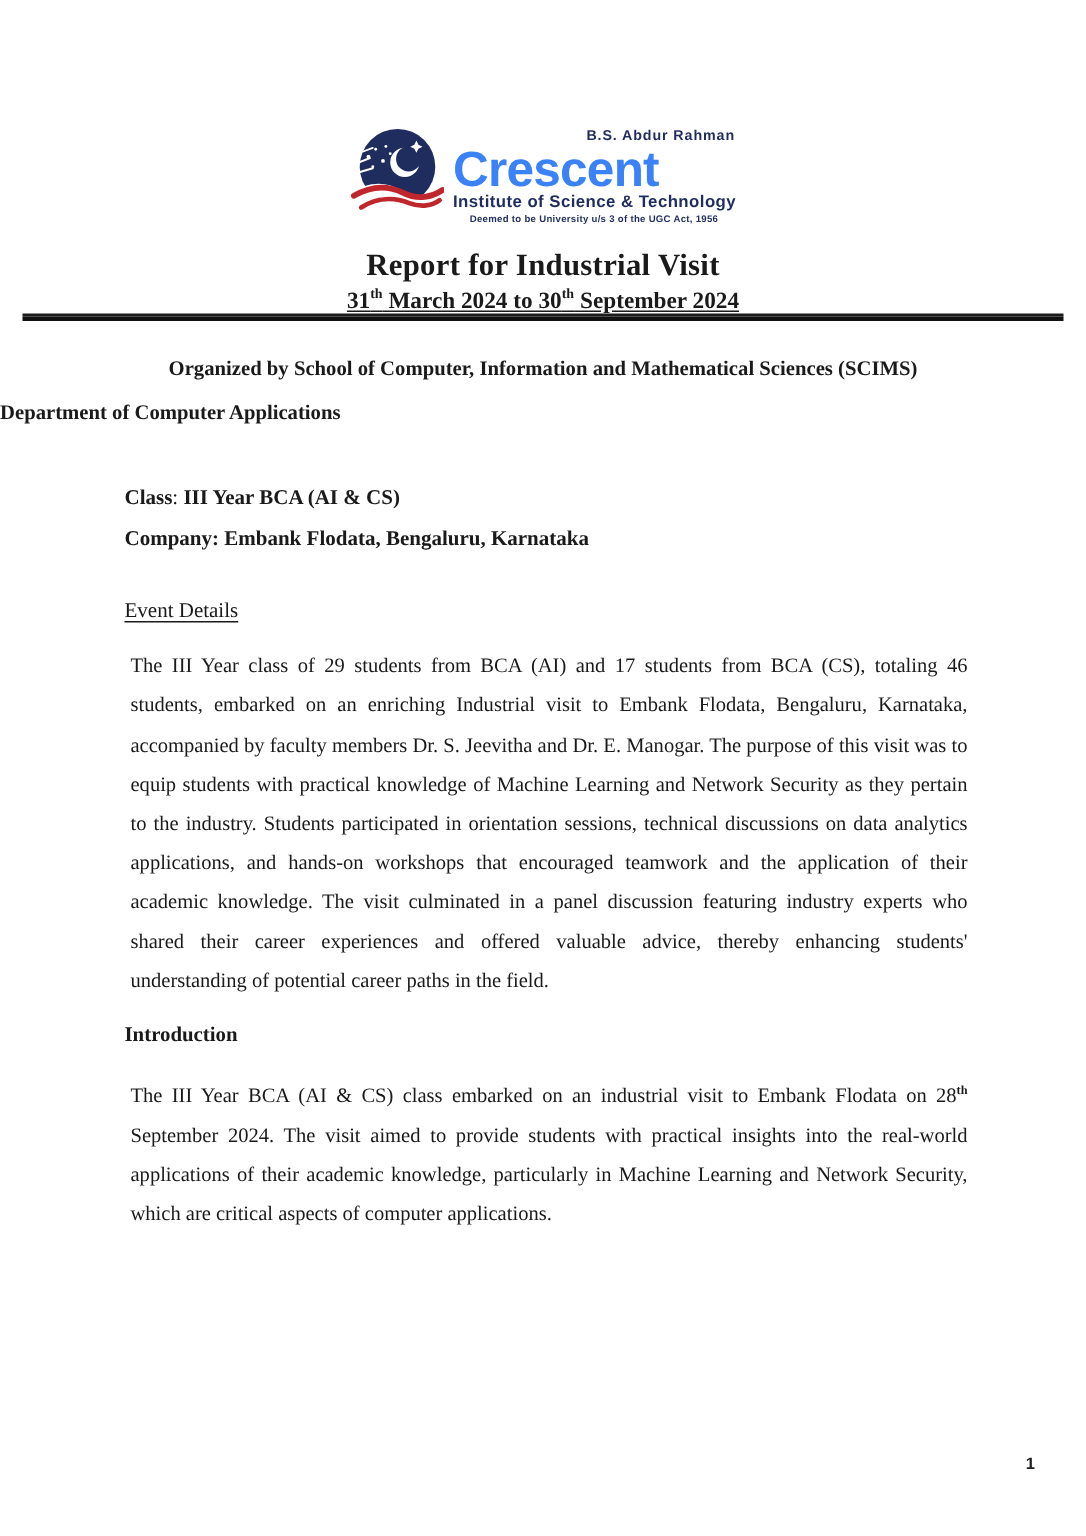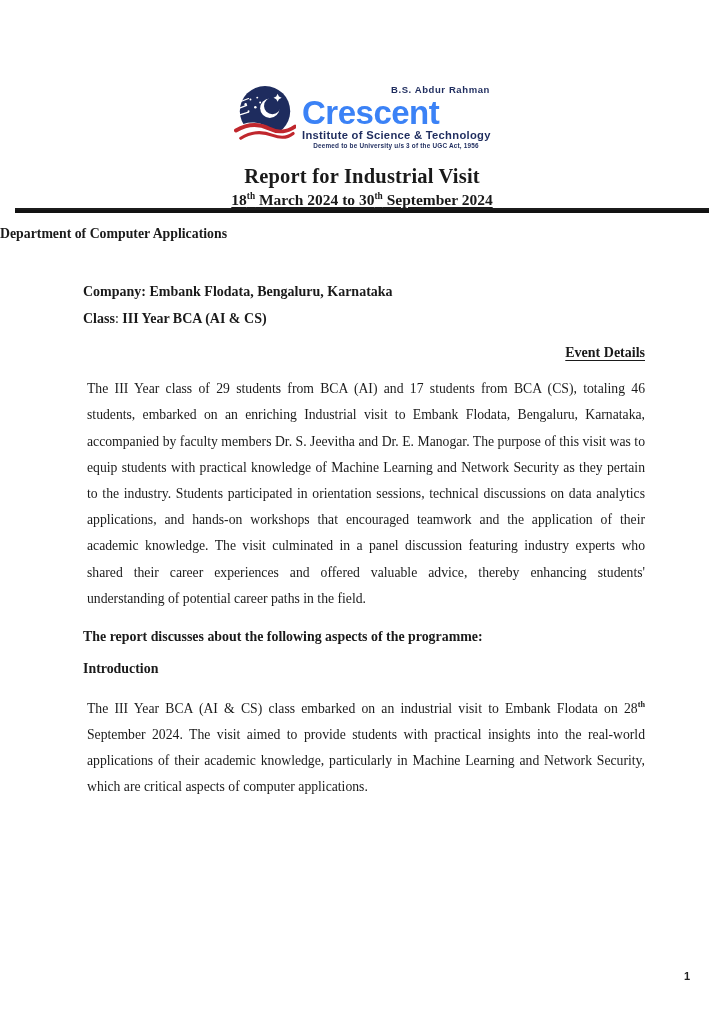--- a/index.html
+++ b/index.html
@@ -69,25 +69,24 @@
   .org-line2 { margin-top: 13px; text-align: left; font-size: 13.8px; font-weight: 700; }
 
   
   .content { padding: 0 79px 0 83px; }
 
   .info-block { margin-top: 36px; }
   .info-line { font-size: 14px; font-weight: 700; line-height: 27px; }
   .info-line .normal { font-weight: 400; }
 
   .section-heading {
-    margin-top: 13px;
-    font-size: 14px; font-weight: 700;
+    margin-top: 27px;
+    font-size: 14px; font-weight: 400;
     text-decoration: underline;
     text-underline-offset: 2.5px;
-    text-align: right;
   }
   .para {
     margin-top: 15px;
     margin-left: 4px;
     font-size: 13.7px;
     line-height: 26.2px;
     text-align: justify;
   }
   .bold-line { margin-top: 17px; font-size: 13.9px; font-weight: 700; }
   .sub-heading { margin-top: 16px; font-size: 13.9px; font-weight: 700; }
@@ -130,37 +129,37 @@
       <div class="logo-text">
         <div class="logo-pre">B.S. Abdur Rahman</div>
         <div class="logo-name">Crescent</div>
         <div class="logo-sub">Institute of Science &amp; Technology</div>
         <div class="logo-tagline">Deemed to be University u/s 3 of the UGC Act, 1956</div>
       </div>
     </div>
   </div>
 
   <h1 class="doc-title">Report for Industrial Visit</h1>
-  <div class="doc-subtitle"><span class="u"><span>18</span><sup>th</sup><span> March 2024 to 30</span><sup>th</sup><span> September 2024</span></span></div>
+  <div class="doc-subtitle"><span class="u"><span>31</span><sup>th</sup><span> March 2024 to 30</span><sup>th</sup><span> September 2024</span></span></div>
 
   <div class="rule"></div>
 
+  <div class="org-line1">Organized by School of Computer, Information and Mathematical Sciences (SCIMS)</div>
   <div class="org-line2">Department of Computer Applications</div>
 
   <div class="content">
 
     <div class="info-block">
+      <p class="info-line"><b>Class</b><span class="normal">: </span><b>III Year BCA (AI &amp; CS)</b></p>
       <p class="info-line">Company: Embank Flodata, Bengaluru, Karnataka</p>
-      <p class="info-line"><b>Class</b><span class="normal">: </span><b>III Year BCA (AI &amp; CS)</b></p>
     </div>
 
     <h2 class="section-heading">Event Details</h2>
     <p class="para">The III Year class of 29 students from BCA (AI) and 17 students from BCA (CS), totaling 46 students, embarked on an enriching Industrial visit to Embank Flodata, Bengaluru, Karnataka, accompanied by faculty members Dr. S. Jeevitha and Dr. E. Manogar. The purpose of this visit was to equip students with practical knowledge of Machine Learning and Network Security as they pertain to the industry. Students participated in orientation sessions, technical discussions on data analytics applications, and hands-on workshops that encouraged teamwork and the application of their academic knowledge. The visit culminated in a panel discussion featuring industry experts who shared their career experiences and offered valuable advice, thereby enhancing students' understanding of potential career paths in the field.</p>
 
-    <p class="bold-line">The report discusses about the following aspects of the programme:</p>
 
     <h3 class="sub-heading">Introduction</h3>
     <p class="para"><span>The III Year BCA (AI &amp; CS) class embarked on an industrial visit to Embank Flodata on 28</span><sup>th</sup><span> September 2024. The visit aimed to provide students with practical insights into the real-world applications of their academic knowledge, particularly in Machine Learning and Network Security, which are critical aspects of computer applications.</span></p>
 
   </div>
 
   <div class="page-number">1</div>
 </div>
 
 </body></html>

